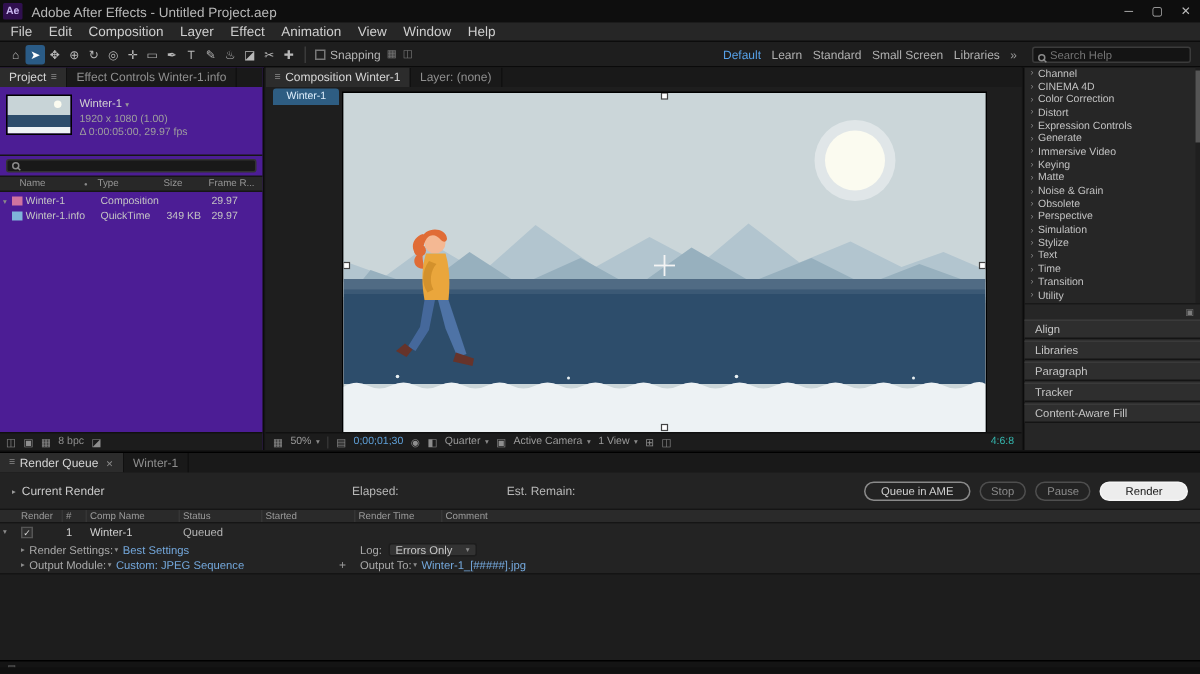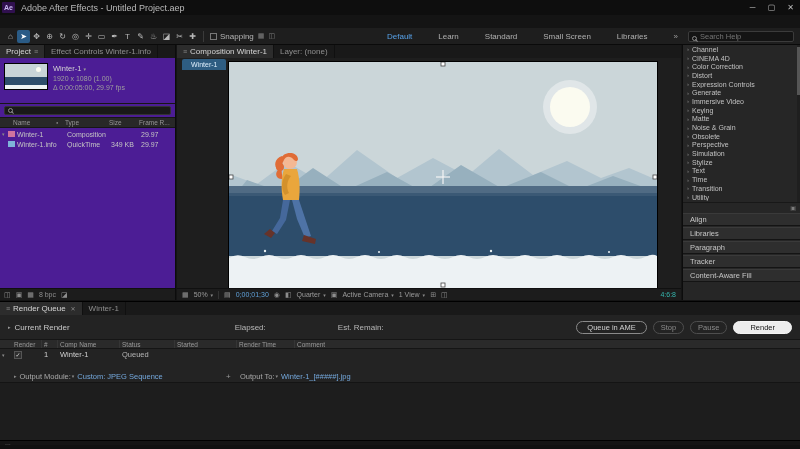--- a/index.html
+++ b/index.html
@@ -23,21 +23,21 @@
   
   .toolbar{position:absolute;left:0;top:28px;width:800px;height:17px;background:#1e1e1e;border-bottom:1px solid #0a0a0a;
     display:flex;align-items:center;padding:0 4px;font-size:8px}
   .tool{width:13px;height:13px;display:flex;align-items:center;justify-content:center;color:#b8b8b8;font-size:8px;flex:none}
   .tool.active{background:#2a5b86;border-radius:2px;color:#fff}
   .tsep{width:1px;height:11px;background:#3a3a3a;margin:0 4px;flex:none}
   .chk{width:7px;height:7px;border:1px solid #777;margin:0 3px 0 2px;flex:none}
   .tlabel{color:#b5b5b5;white-space:nowrap}
   .dimglyph{color:#7e7e7e;font-size:7px;margin-left:4px}
   .spacer{flex:1}
-  .workspaces{display:flex;gap:26px;color:#b0b0b0;font-size:8px;align-items:center;white-space:nowrap}
+  .workspaces{display:flex;gap:7px;color:#b0b0b0;font-size:8px;align-items:center;white-space:nowrap}
   .ws.active{color:#57a1e8}
   .ovf{color:#9a9a9a}
   .searchbox{width:106px;height:11px;background:#141414;border:1px solid #3b3b3b;border-radius:2px;display:flex;
     align-items:flex-end;margin:0 2px 0 10px;padding:0 3px;gap:3px}
   .searchbox input{background:transparent;border:0;outline:0;color:#9a9a9a;font-size:7.5px;width:100%;font-family:inherit}
   .mag{width:5px;height:5px;border:1px solid #8a8a8a;border-radius:50%;position:relative;flex:none}
   .mag::after{content:"";position:absolute;width:3px;height:1px;background:#8a8a8a;right:-2px;bottom:-1px;transform:rotate(45deg)}
 
   
   .ptabs{height:13px;background:#191919;display:flex;align-items:stretch;font-size:8px;overflow:hidden}
@@ -150,20 +150,31 @@
   <div class="titlebar">
     <span class="ae-badge">Ae</span>
     <span class="title">Adobe After Effects - Untitled Project.aep</span>
     <div class="win-controls">
       <span>─</span>
       <span>▢</span>
       <span>✕</span>
     </div>
   </div>
 
+  <div class="menubar">
+    <span>File</span>
+    <span>Edit</span>
+    <span>Composition</span>
+    <span>Layer</span>
+    <span>Effect</span>
+    <span>Animation</span>
+    <span>View</span>
+    <span>Window</span>
+    <span>Help</span>
+  </div>
 
   <div class="toolbar">
     <span class="tool">⌂</span>
     <span class="tool active">➤</span>
     <span class="tool">✥</span>
     <span class="tool">⊕</span>
     <span class="tool">↻</span>
     <span class="tool">◎</span>
     <span class="tool">✛</span>
     <span class="tool">▭</span>
@@ -470,20 +481,33 @@
       <span class="rc w-ren">
         <span class="cb">✓</span>
       </span>
       <span class="rc w-num">1</span>
       <span class="rc w-cmp">Winter-1</span>
       <span class="rc w-sta" style="color:#b5b5b5">Queued</span>
       <span class="rc w-str"></span>
       <span class="rc w-rti"></span>
       <span class="rc w-com"></span>
     </div>
+    <div class="rq-line" style="top:59px">
+      <span class="lcaret">▸</span>
+      <span>Render Settings:</span>
+      <span class="dcaret">▾</span>
+      <span class="link" style="margin-left:3px">Best Settings</span>
+      <span class="col2">
+        <span>Log:</span>
+        <span class="dd">
+          <span>Errors Only</span>
+          <span class="dcaret">▾</span>
+        </span>
+      </span>
+    </div>
     <div class="rq-line" style="top:69px">
       <span class="lcaret">▸</span>
       <span>Output Module:</span>
       <span class="dcaret">▾</span>
       <span class="link" style="margin-left:3px">Custom: JPEG Sequence</span>
       <span class="plusmark">+</span>
       <span class="col2">
         <span>Output To:</span>
         <span class="dcaret">▾</span>
         <span class="link" style="margin-left:3px">Winter-1_[#####].jpg</span>

